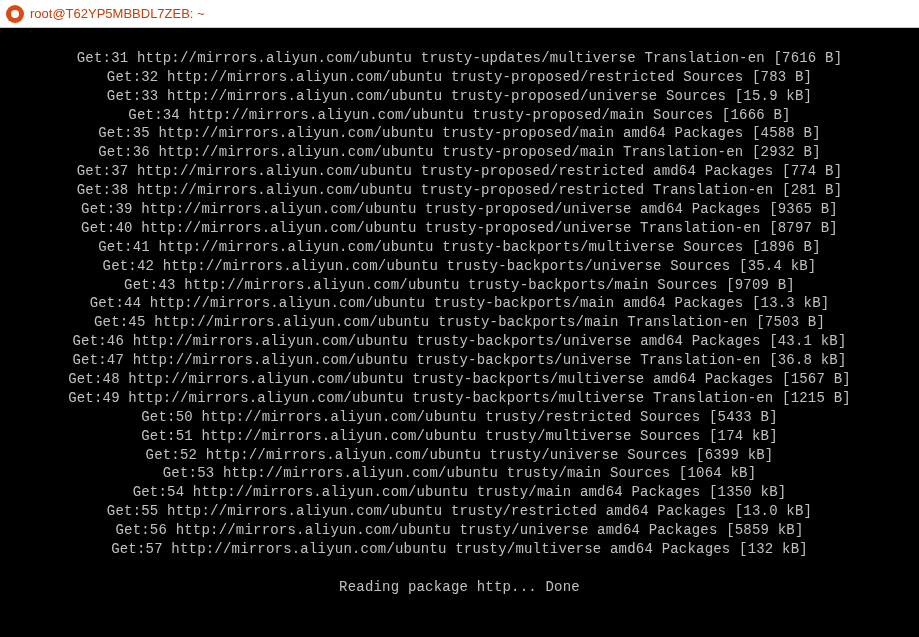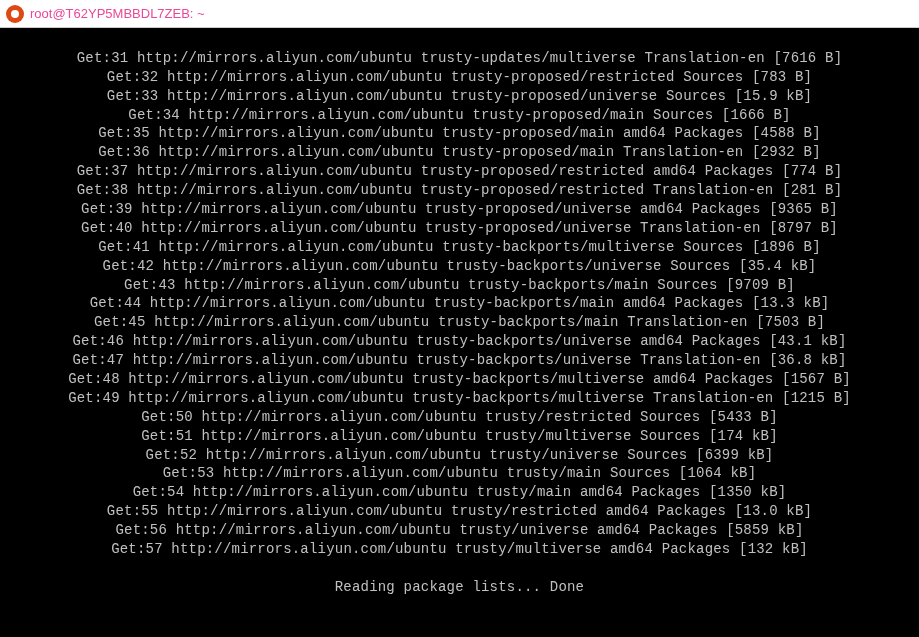--- a/index.html
+++ b/index.html
@@ -35,21 +35,21 @@
       position: relative;
     }
     .ubuntu-logo::before {
       content: "";
       width: 8px;
       height: 8px;
       background: #fff;
       border-radius: 50%;
     }
     .title-text {
-      color: #ec4899;
+      color: #c2410c;
       font-size: 13px;
       font-family: "Segoe UI", sans-serif;
     }
     .terminal {
       padding: 2px 4px 0 4px;
       color: #c0c0c0;
       line-height: 1.35;
       white-space: pre;
       letter-spacing: 0.2px;
     }
@@ -61,15 +61,15 @@
 </head>
 <body>
 
 <div class="titlebar">
   <span class="ubuntu-logo"></span>
   <span class="title-text">root@T62YP5MBBDL7ZEB: ~</span>
 </div>
 
 <div class="terminal">
 <div id="apt-lines"><div class="terminal-line">Get:31 http://mirrors.aliyun.com/ubuntu trusty-updates/multiverse Translation-en [7616 B]</div><div class="terminal-line">Get:32 http://mirrors.aliyun.com/ubuntu trusty-proposed/restricted Sources [783 B]</div><div class="terminal-line">Get:33 http://mirrors.aliyun.com/ubuntu trusty-proposed/universe Sources [15.9 kB]</div><div class="terminal-line">Get:34 http://mirrors.aliyun.com/ubuntu trusty-proposed/main Sources [1666 B]</div><div class="terminal-line">Get:35 http://mirrors.aliyun.com/ubuntu trusty-proposed/main amd64 Packages [4588 B]</div><div class="terminal-line">Get:36 http://mirrors.aliyun.com/ubuntu trusty-proposed/main Translation-en [2932 B]</div><div class="terminal-line">Get:37 http://mirrors.aliyun.com/ubuntu trusty-proposed/restricted amd64 Packages [774 B]</div><div class="terminal-line">Get:38 http://mirrors.aliyun.com/ubuntu trusty-proposed/restricted Translation-en [281 B]</div><div class="terminal-line">Get:39 http://mirrors.aliyun.com/ubuntu trusty-proposed/universe amd64 Packages [9365 B]</div><div class="terminal-line">Get:40 http://mirrors.aliyun.com/ubuntu trusty-proposed/universe Translation-en [8797 B]</div><div class="terminal-line">Get:41 http://mirrors.aliyun.com/ubuntu trusty-backports/multiverse Sources [1896 B]</div><div class="terminal-line">Get:42 http://mirrors.aliyun.com/ubuntu trusty-backports/universe Sources [35.4 kB]</div><div class="terminal-line">Get:43 http://mirrors.aliyun.com/ubuntu trusty-backports/main Sources [9709 B]</div><div class="terminal-line">Get:44 http://mirrors.aliyun.com/ubuntu trusty-backports/main amd64 Packages [13.3 kB]</div><div class="terminal-line">Get:45 http://mirrors.aliyun.com/ubuntu trusty-backports/main Translation-en [7503 B]</div><div class="terminal-line">Get:46 http://mirrors.aliyun.com/ubuntu trusty-backports/universe amd64 Packages [43.1 kB]</div><div class="terminal-line">Get:47 http://mirrors.aliyun.com/ubuntu trusty-backports/universe Translation-en [36.8 kB]</div><div class="terminal-line">Get:48 http://mirrors.aliyun.com/ubuntu trusty-backports/multiverse amd64 Packages [1567 B]</div><div class="terminal-line">Get:49 http://mirrors.aliyun.com/ubuntu trusty-backports/multiverse Translation-en [1215 B]</div><div class="terminal-line">Get:50 http://mirrors.aliyun.com/ubuntu trusty/restricted Sources [5433 B]</div><div class="terminal-line">Get:51 http://mirrors.aliyun.com/ubuntu trusty/multiverse Sources [174 kB]</div><div class="terminal-line">Get:52 http://mirrors.aliyun.com/ubuntu trusty/universe Sources [6399 kB]</div><div class="terminal-line">Get:53 http://mirrors.aliyun.com/ubuntu trusty/main Sources [1064 kB]</div><div class="terminal-line">Get:54 http://mirrors.aliyun.com/ubuntu trusty/main amd64 Packages [1350 kB]</div><div class="terminal-line">Get:55 http://mirrors.aliyun.com/ubuntu trusty/restricted amd64 Packages [13.0 kB]</div><div class="terminal-line">Get:56 http://mirrors.aliyun.com/ubuntu trusty/universe amd64 Packages [5859 kB]</div><div class="terminal-line">Get:57 http://mirrors.aliyun.com/ubuntu trusty/multiverse amd64 Packages [132 kB]</div></div>
-<div class="terminal-line">Reading package lists... Done</div>
+<div class="terminal-line">Reading package http... Done</div>
 
 </div>
 
 </body></html>

